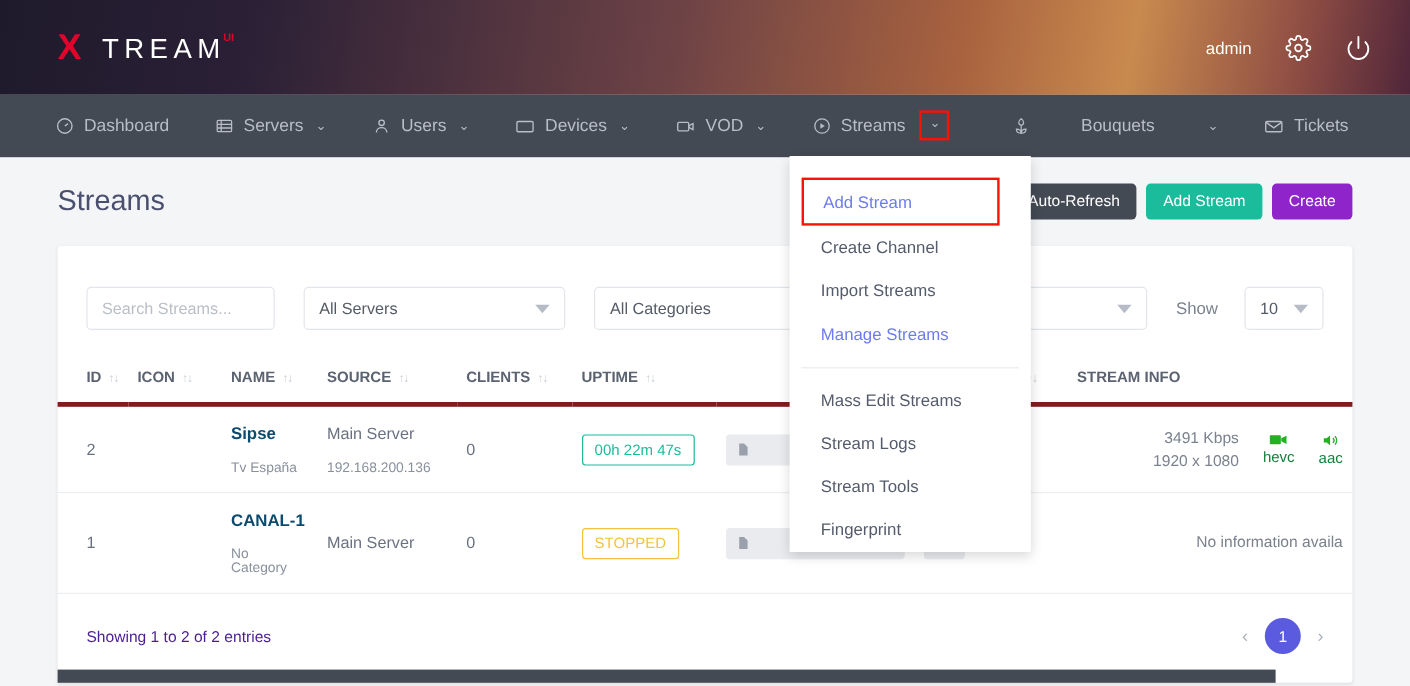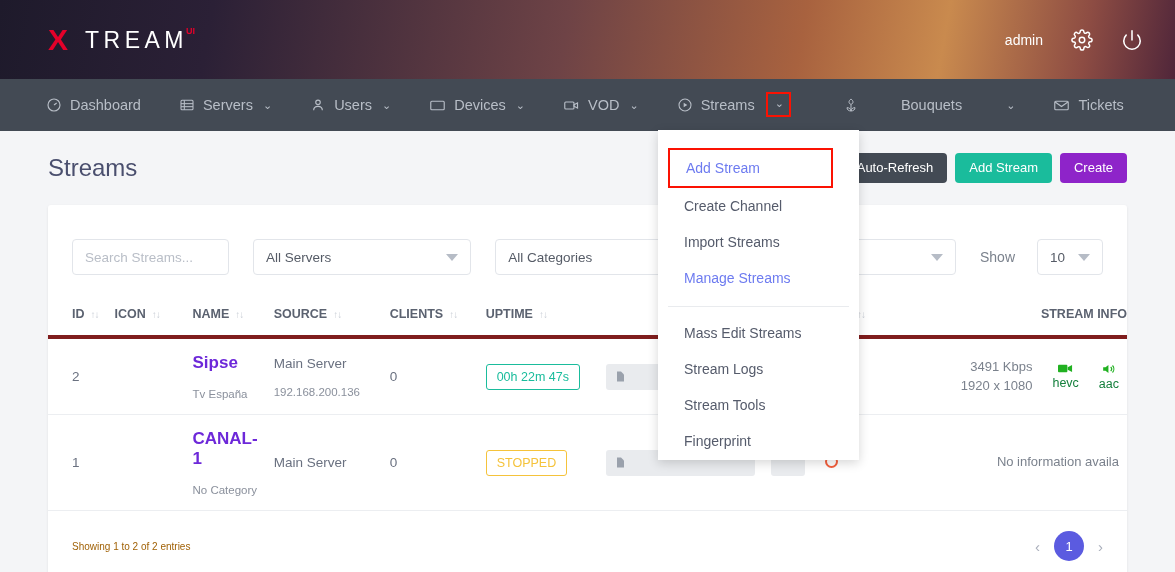--- a/index.html
+++ b/index.html
@@ -135,21 +135,21 @@
     border-bottom: 4px solid #7f1d1d;
     white-space: nowrap;
   }
   thead th:first-child { padding-left: 24px; }
   .sorticon { color: #c9ced6; font-size: 10px; margin-left: 6px; letter-spacing: -1px; }
   tbody td {
     padding: 14px 8px; font-size: 13.5px; color: #6a7180;
     border-bottom: 1px solid #eceef1; vertical-align: middle;
   }
   tbody td:first-child { padding-left: 24px; }
-  .nm { font-weight: bold; color: #6d28d9; font-size: 17px; }
+  .nm { font-weight: bold; color: #0c4a6e; font-size: 14px; }
   .sub { font-size: 11.5px; color: #8a909c; margin-top: 15px; }
   .badge {
     display: inline-block; border-radius: 3px; padding: 5px 10px;
     font-size: 12.5px; border: 1px solid;
   }
   .badge-up { color: #1abc9c; border-color: #1abc9c; }
   .badge-stopped { color: #f5c33b; border-color: #f5c33b; }
   .circle-o {
     width: 13px; height: 13px; border-radius: 50%;
     border: 2px solid #f4603e; display: inline-block;
@@ -162,21 +162,21 @@
     display: flex; align-items: center; padding: 0 8px;
   }
   .grayblock2 {
     background: #e9ebee; height: 26px; width: 34px; border-radius: 3px;
   }
 
   .tfoot {
     display: flex; align-items: center;
     padding: 20px 24px 24px 24px;
   }
-  .tfoot-text { font-size: 10px; color: #a16207; }
+  .tfoot-text { font-size: 13px; color: #4c1d95; }
   .pager { margin-left: auto; display: flex; align-items: center; gap: 14px; }
   .pg-arrow { color: #a9aebb; font-size: 15px; }
   .pg-num {
     width: 30px; height: 30px; border-radius: 50%;
     background: #5b5be0; color: #fff; font-size: 13px;
     display: flex; align-items: center; justify-content: center;
   }
   .bottom-bar {
     position: absolute; left: 48px; bottom: 0;
     width: 1015px; height: 11px; background: #434a54;
@@ -391,21 +391,21 @@
           <th style="width:120px;">
             <span>UPTIME</span><span class="sorticon">↑↓</span>
           </th>
           <th style="width:165px;"></th>
           <th style="width:54px;">
             <span>VER</span>
           </th>
           <th style="width:74px;">
             <span>EPG</span><span class="sorticon">↑↓</span>
           </th>
-          <th style="text-align:right; padding-right:0;">
+          <th style="padding-right:0;">
             <span>STREAM INFO</span>
           </th>
         </tr>
       </thead>
       <tbody>
 
         <tr>
           <td>2</td>
           <td></td>
           <td>

